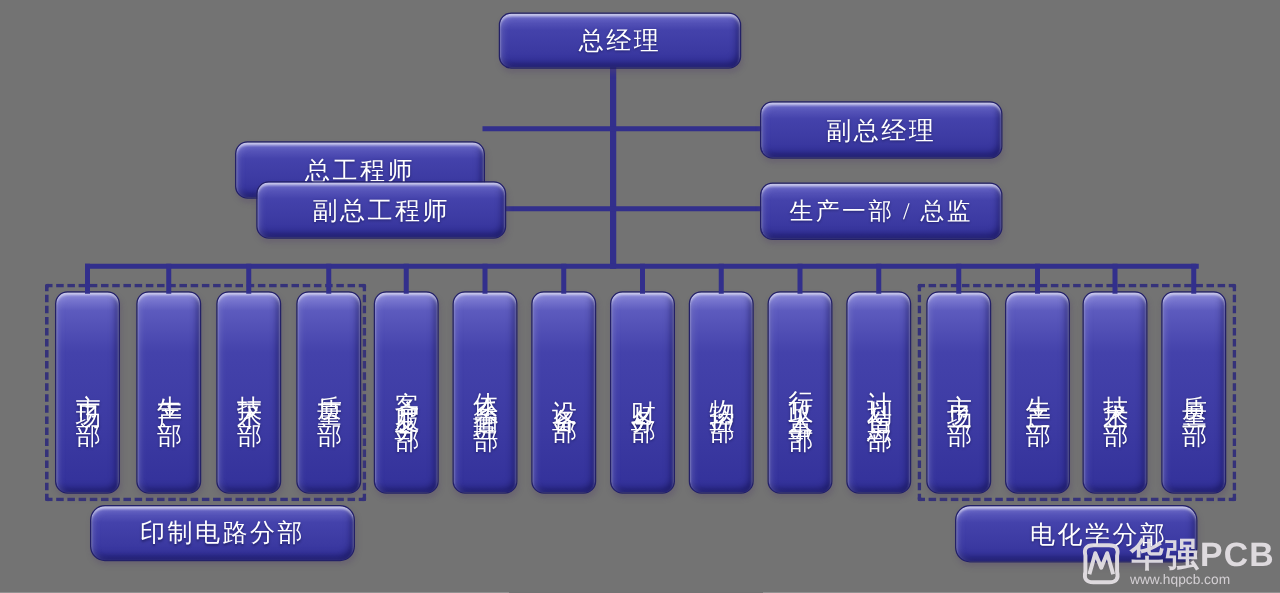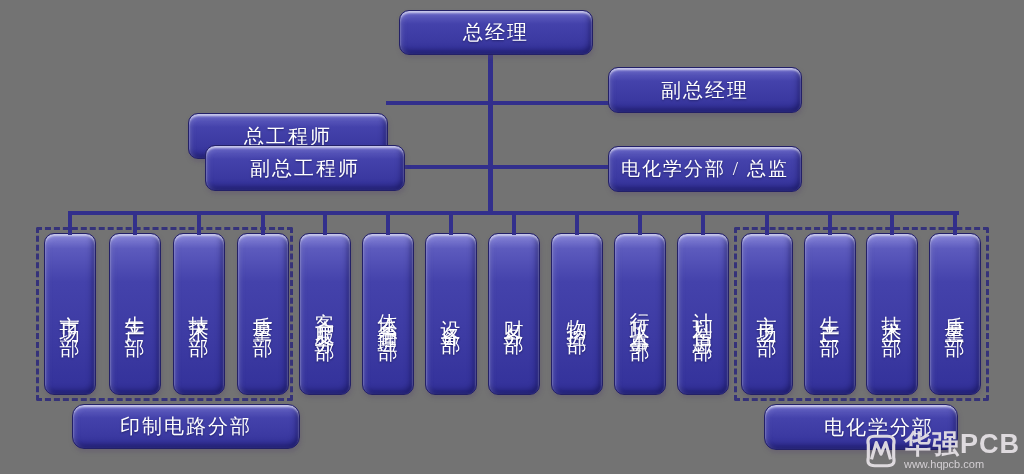--- a/index.html
+++ b/index.html
@@ -103,29 +103,29 @@
   <div class="group" style="left:36px;width:257px;"></div>
   <div class="group" style="left:734px;width:255px;"></div>
 
   <div class="box hbox" style="left:399px;top:10px;width:194px;height:45px;">
     <span>总经理</span>
   </div>
 
   <div class="box hbox" style="left:188px;top:81px;width:200px;height:46px;margin-top:32px;">
     <span>总工程师</span>
   </div>
-  <div class="box hbox" style="left:608px;top:67px;width:194px;height:46px;">
+  <div class="box hbox" style="left:608px;top:81px;width:194px;height:46px;">
     <span>副总经理</span>
   </div>
 
   <div class="box hbox" style="left:205px;top:145px;width:200px;height:46px;">
     <span>副总工程师</span>
   </div>
   <div class="box hbox" style="left:608px;top:146px;width:194px;height:46px;font-size:19px;">
-    <span>电化学分部 / 总监</span>
+    <span>生产一部 / 总监</span>
   </div>
 
   <div class="box vbox" style="left:44px;">
       <span class="vtext">市场一部</span>
     </div>
   <div class="box vbox" style="left:109px;">
       <span class="vtext">生产一部</span>
     </div>
   <div class="box vbox" style="left:173px;">
       <span class="vtext">技术一部</span>
@@ -160,21 +160,21 @@
   <div class="box vbox" style="left:804px;">
       <span class="vtext">生产二部</span>
     </div>
   <div class="box vbox" style="left:866px;">
       <span class="vtext">技术二部</span>
     </div>
   <div class="box vbox" style="left:929px;">
       <span class="vtext">质量二部</span>
     </div>
 
-  <div class="box hbox" style="left:72px;top:404px;width:228px;height:45px;border-radius:12px;text-align:right;">
+  <div class="box hbox" style="left:72px;top:404px;width:212px;height:45px;border-radius:12px;text-align:right;">
     <span>印制电路分部</span>
   </div>
   <div class="box hbox" style="left:764px;top:404px;width:194px;height:46px;border-radius:12px;padding-left:36px;">
     <span>电化学分部</span>
   </div>
 
   <div class="watermark">
     <svg width="38" height="38" viewBox="0 0 36 36">
       <path d="M6 12 Q4 4 12 4 L24 4 Q32 4 30 12 L30 24 Q32 32 24 32 L12 32 Q4 32 6 24 Z" fill="none" stroke="rgba(228,223,228,.95)" stroke-width="3"></path>
       <path d="M9 26 L13.5 10 L18 21 L22.5 10 L27 26" fill="none" stroke="rgba(228,223,228,.95)" stroke-width="3" stroke-linejoin="round"></path>

